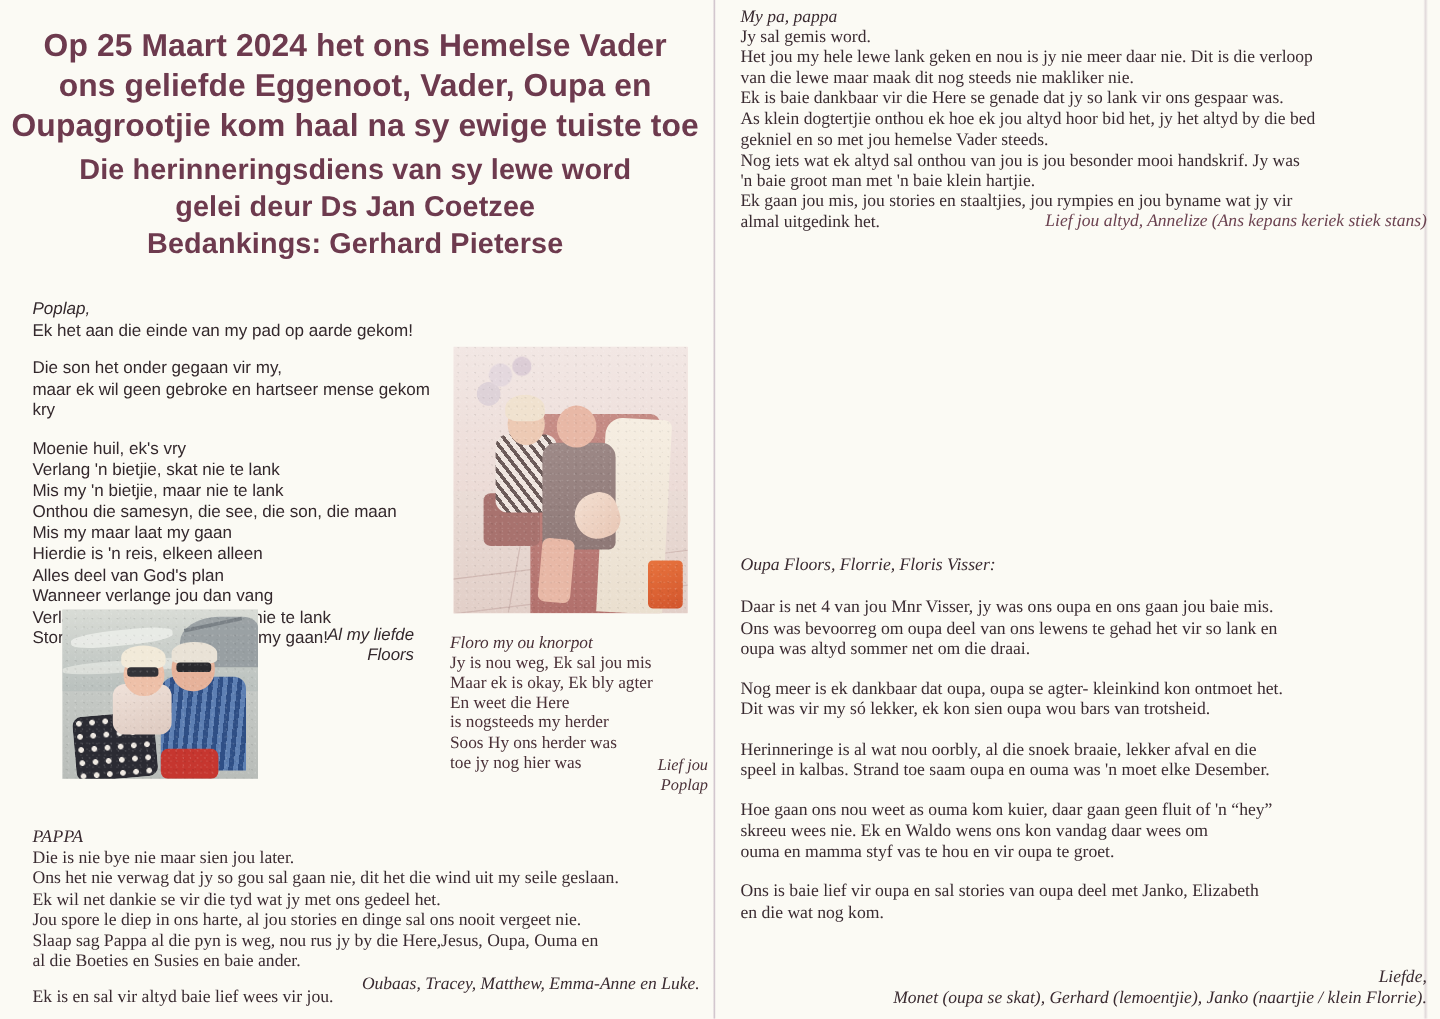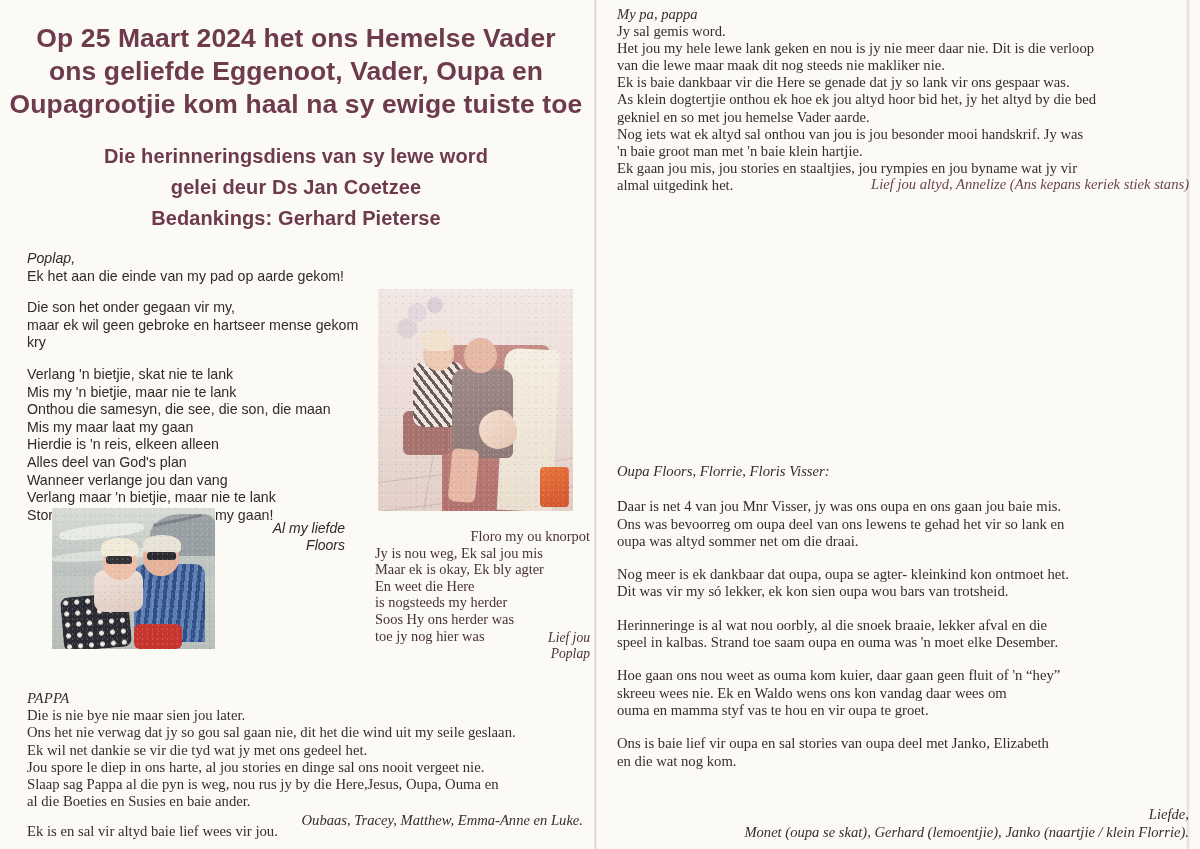--- a/index.html
+++ b/index.html
@@ -27,21 +27,21 @@
 
   
   .header{
     position:absolute;left:0;top:22px;width:592px;text-align:center;
     font-family:"Liberation Sans", sans-serif;
     color:#6d3a4e;
     font-weight:bold;
     letter-spacing:.1px;
   }
   .header .h1 {font-size:26.5px;line-height:33px;}
-  .header .h2 {font-size:20px;line-height:31px;margin-top:20px;}
+  .header .h2 {font-size:24px;line-height:31px;margin-top:5px;}
 
   
   .lcol{position:absolute;left:0;top:0;width:718px;height:849px;}
 
   .poplap{
     position:absolute;left:27px;top:250px;width:350px;
     font-family:"Liberation Sans", sans-serif;
     font-size:14.2px;line-height:17.6px;color:#33282c;
   }
   .poplap .it{font-style:italic;}
@@ -53,21 +53,21 @@
     text-align:right;
     font-family:"Liberation Sans", sans-serif;
     font-style:italic;font-size:14px;line-height:17px;color:#33282c;margin-top:36px;
   }
 
   .knorpot{
     position:absolute;left:375px;top:528px;width:215px;
     font-family:"Liberation Serif", serif;
     font-size:14.4px;line-height:16.6px;color:#4a3138;
   }
-  .knorpot .ttl{text-align:right;}
+  .knorpot .ttl{font-style:italic;}
   .sig-poplap{
     position:absolute;left:400px;top:630px;width:190px;
     text-align:right;
     font-family:"Liberation Serif", serif;
     font-style:italic;font-size:13.6px;line-height:15.6px;color:#4a3138;
   }
 
   .pappa{
     position:absolute;left:27px;top:690px;width:556px;
     font-family:"Liberation Serif", serif;
@@ -226,20 +226,21 @@
     <div class="poplap">
       <div class="blk">
         <div class="it">Poplap,</div>
         <div>Ek het aan die einde van my pad op aarde gekom!</div>
       </div>
       <div class="blk">
         <div>Die son het onder gegaan vir my,</div>
         <div>maar ek wil geen gebroke en hartseer mense gekom kry</div>
       </div>
       <div class="blk">
+        <div>Moenie huil, ek's vry</div>
         <div>Verlang 'n bietjie, skat nie te lank</div>
         <div>Mis my 'n bietjie, maar nie te lank</div>
         <div>Onthou die samesyn, die see, die son, die maan</div>
         <div>Mis my maar laat my gaan</div>
         <div>Hierdie is 'n reis, elkeen alleen</div>
         <div>Alles deel van God's plan</div>
         <div>Wanneer verlange jou dan vang</div>
         <div>Verlang maar 'n bietjie, maar nie te lank</div>
         <div>Stort maar 'n traan, maar laat my gaan!</div>
       </div>
@@ -329,21 +330,21 @@
 
   <div class="rcol">
 
     <div class="mypa">
       <div class="ttl">My pa, pappa</div>
       <div>Jy sal gemis word.</div>
       <div>Het jou my hele lewe lank geken en nou is jy nie meer daar nie. Dit is die verloop</div>
       <div>van die lewe maar maak dit nog steeds nie makliker nie.</div>
       <div>Ek is baie dankbaar vir die Here se genade dat jy so lank vir ons gespaar was.</div>
       <div>As klein dogtertjie onthou ek hoe ek jou altyd hoor bid het, jy het altyd by die bed</div>
-      <div>gekniel en so met jou hemelse Vader aarde.</div>
+      <div>gekniel en so met jou hemelse Vader steeds.</div>
       <div>Nog iets wat ek altyd sal onthou van jou is jou besonder mooi handskrif.  Jy was</div>
       <div>'n baie groot man met 'n baie klein hartjie.</div>
       <div>Ek gaan jou mis, jou stories en staaltjies, jou rympies en jou byname wat jy vir</div>
       <div>almal uitgedink het.</div>
     </div>
 
     <div class="sig-annelize">Lief jou altyd, Annelize (Ans kepans keriek  stiek  stans)</div>
 
     <div class="oupa">
       <div class="ttl">Oupa Floors, Florrie, Floris Visser:</div>

